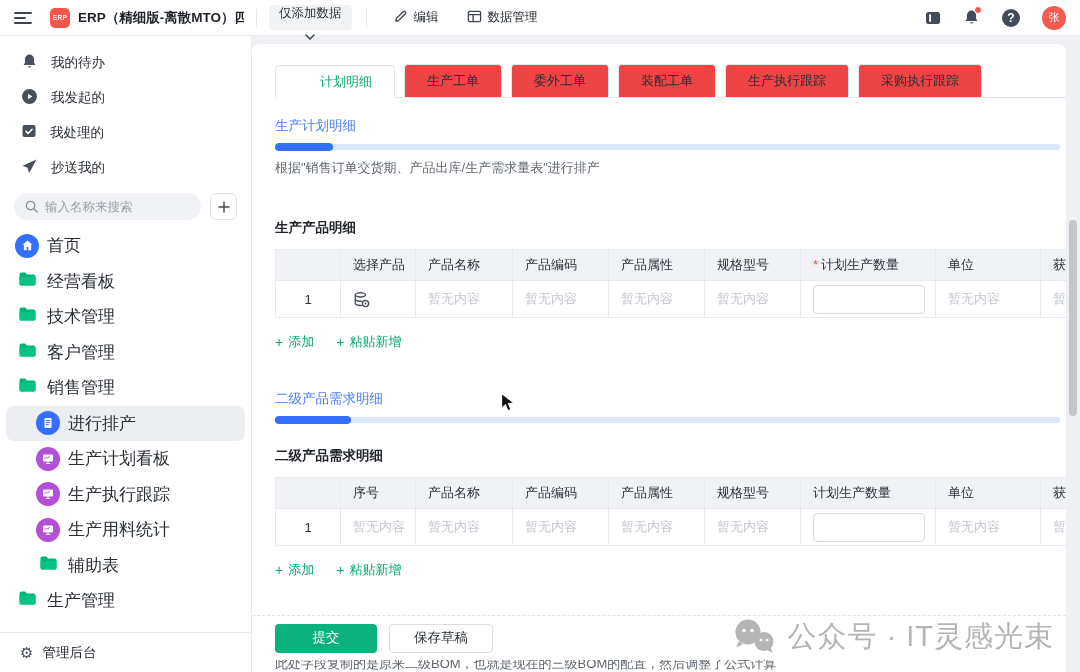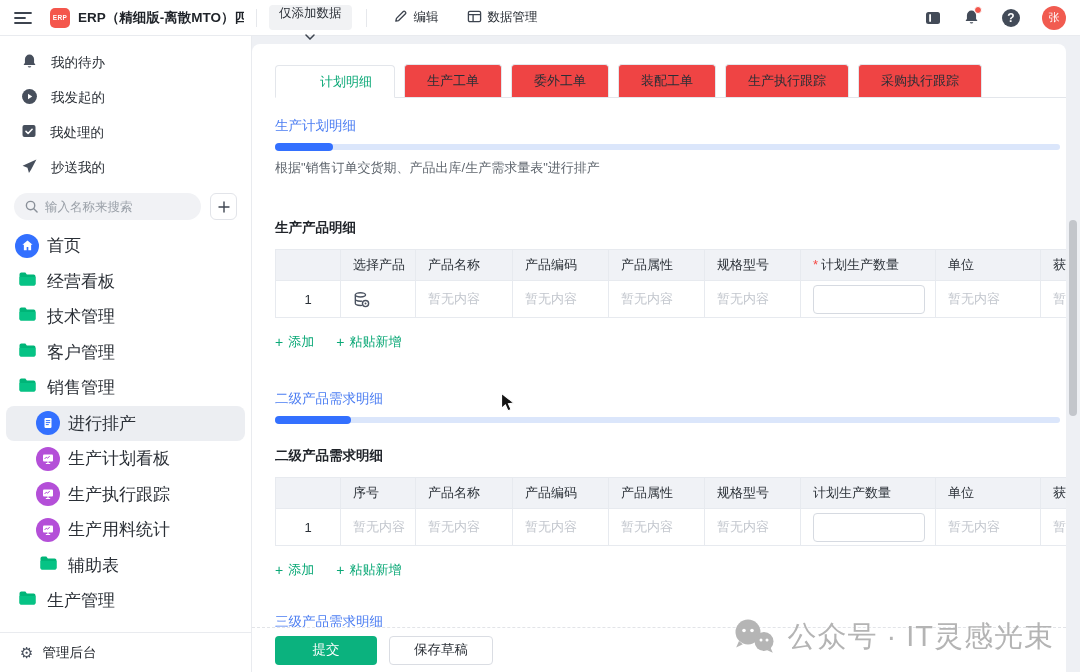--- a/index.html
+++ b/index.html
@@ -67,21 +67,21 @@
   .req { color:#f54a45; margin-right:3px; }
   .qty-input { width:112px; height:29px; border:1px solid #d6dae1; border-radius:4px; outline:none; padding:0 8px; font-family:inherit; font-size:13px; }
   .db-cell { display:flex; align-items:center; }
 
   .links { display:flex; gap:22px; margin-top:15px; }
   .link-add { color:#0aa876; font-size:13px; display:flex; align-items:center; gap:5px; cursor:pointer; }
   .plusg { font-size:14px; line-height:1; }
   .gap-s2 { margin-top:39px; } .gap-s3 { margin-top:34px; }
 
   
-  .footer-bar { position:absolute; left:252px; right:14px; bottom:0; height:45px; background:#fff; border-top:1px dashed #e2e4e8; display:flex; align-items:center; gap:12px; padding-left:23px; z-index:7; }
+  .footer-bar { position:absolute; left:252px; right:14px; bottom:12px; height:45px; background:#fff; border-top:1px dashed #e2e4e8; display:flex; align-items:center; gap:12px; padding-left:23px; z-index:7; }
   .btn { height:29px; border-radius:4px; font-size:13.5px; display:flex; align-items:center; justify-content:center; cursor:pointer; font-family:inherit; }
   .btn-primary { width:102px; background:#0bb27e; color:#fff; border:none; }
   .btn-secondary { width:104px; background:#fff; color:#2a2f36; border:1px solid #dadde3; }
 
   .watermark { position:absolute; right:26px; bottom:15px; display:flex; align-items:center; gap:10px; z-index:8; color:#b4b4b4; font-size:29px; letter-spacing:1px; pointer-events:none; }
   .scroll-thumb { position:absolute; right:3px; top:184px; width:8px; height:196px; border-radius:4px; background:#c3c6cb; z-index:9; cursor:pointer; }
   .cursor { position:absolute; left:500px; top:392px; z-index:12; pointer-events:none; }
 </style>
 </head>
 <body>

